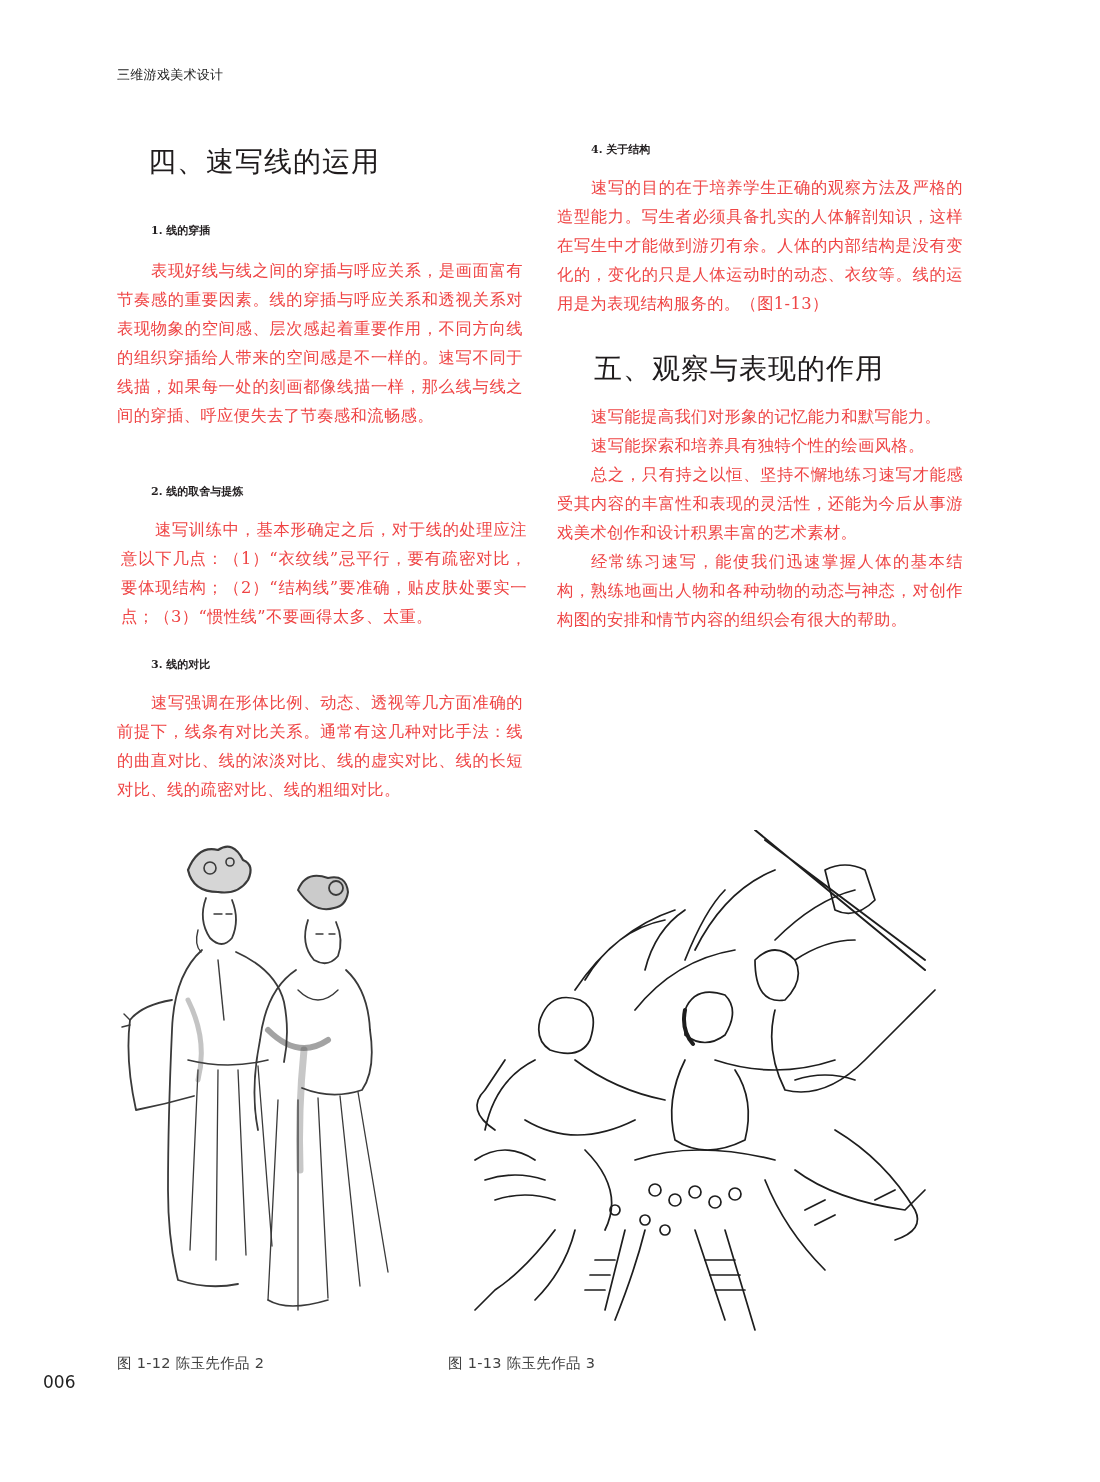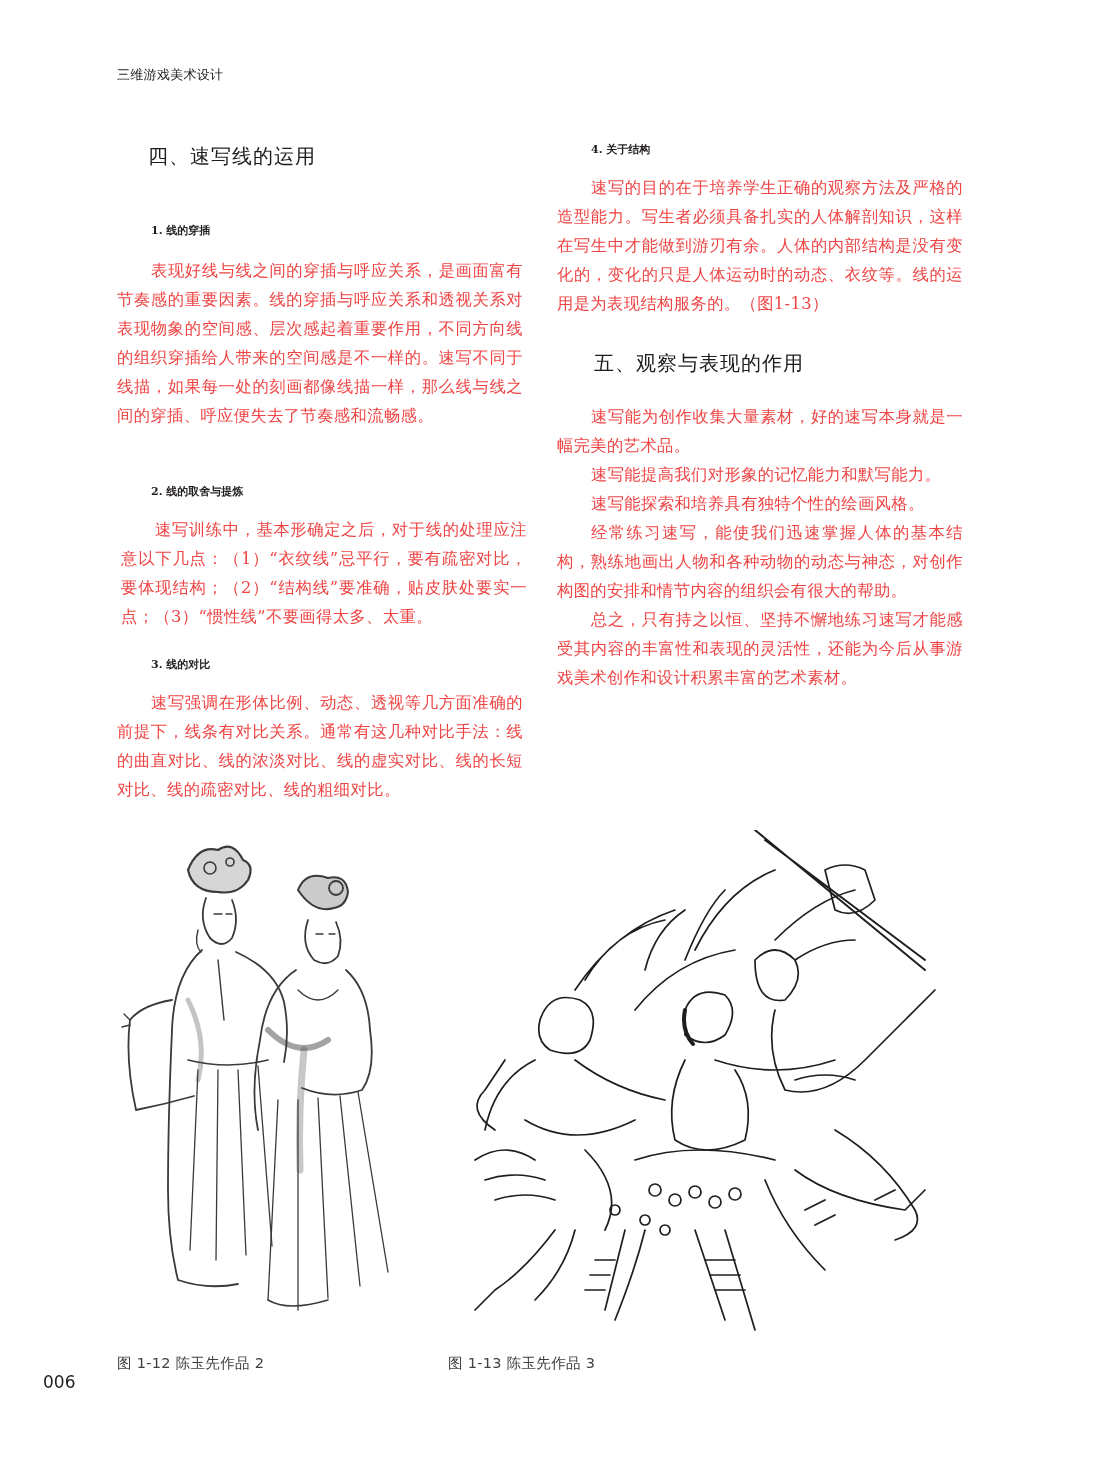--- a/index.html
+++ b/index.html
@@ -9,21 +9,21 @@
       font-family: "DejaVu Sans", "Liberation Sans", sans-serif;
     }
     .running-head {
       position: absolute; left: 117px; top: 66px;
       font-size: 13px; letter-spacing: 0.3px; color: #222;
     }
     .col { position: absolute; width: 406px; }
     .col-left { left: 117px; }
     .col-right { left: 557px; }
     .h-section {
-      font-size: 20px; font-weight: normal; margin: 0; color: #1f1b1c;
+      font-size: 28px; font-weight: normal; margin: 0; color: #1f1b1c;
       letter-spacing: 1px;
     }
     .h-sub {
       font-family: "DejaVu Serif", "Liberation Serif", serif;
       font-size: 11px; margin: 0; padding-left: 34px; color: #231f20;
     }
     .para {
       font-family: "DejaVu Serif", "Liberation Serif", serif;
       font-size: 16.3px; line-height: 29px; margin: 0;
       text-indent: 34px; text-align: justify; letter-spacing: 0.4px;
@@ -56,25 +56,24 @@
   <p class="para" style="position:absolute; top:688px; left:0; width:406px;">速写强调在形体比例、动态、透视等几方面准确的前提下，线条有对比关系。通常有这几种对比手法：线的曲直对比、线的浓淡对比、线的虚实对比、线的长短对比、线的疏密对比、线的粗细对比。</p>
 </div>
 
 <div class="col col-right">
   <h2 class="h-sub" style="position:absolute; top:142px; left:0;">4. 关于结构</h2>
   <p class="para" style="position:absolute; top:173px; left:0; width:406px;">速写的目的在于培养学生正确的观察方法及严格的造型能力。写生者必须具备扎实的人体解剖知识，这样在写生中才能做到游刃有余。人体的内部结构是没有变化的，变化的只是人体运动时的动态、衣纹等。线的运用是为表现结构服务的。（图1-13）</p>
 
   <h1 class="h-section" style="position:absolute; top:350px; left:37px; width:370px;">五、观察与表现的作用</h1>
 
   <div style="position:absolute; top:402px; left:0; width:406px;">
-    <p class="para">速写能为创作收集大量素材，好的速写本身就是一幅完美的艺术品。</p>
     <p class="para">速写能提高我们对形象的记忆能力和默写能力。</p>
     <p class="para">速写能探索和培养具有独特个性的绘画风格。</p>
+    <p class="para">总之，只有持之以恒、坚持不懈地练习速写才能感受其内容的丰富性和表现的灵活性，还能为今后从事游戏美术创作和设计积累丰富的艺术素材。</p>
     <p class="para">经常练习速写，能使我们迅速掌握人体的基本结构，熟练地画出人物和各种动物的动态与神态，对创作构图的安排和情节内容的组织会有很大的帮助。</p>
-    <p class="para">总之，只有持之以恒、坚持不懈地练习速写才能感受其内容的丰富性和表现的灵活性，还能为今后从事游戏美术创作和设计积累丰富的艺术素材。</p>
   </div>
 </div>
 
 <div class="figure" style="left:118px; top:830px; width:320px; height:500px;">
   <svg width="320" height="500" viewBox="0 0 320 500">
     <g fill="none" stroke="#3a3a3a" stroke-linecap="round" stroke-linejoin="round">
 
       <path d="M70 40 q10 -25 30 -20 q15 -10 25 10 q12 5 5 20 q-10 15 -30 12 q-25 0 -30 -22z" stroke-width="2.2" fill="#8a8a8a" fill-opacity="0.35"></path>
       <circle cx="92" cy="38" r="6" stroke-width="1.6"></circle>
       <circle cx="112" cy="32" r="4" stroke-width="1.6"></circle>

